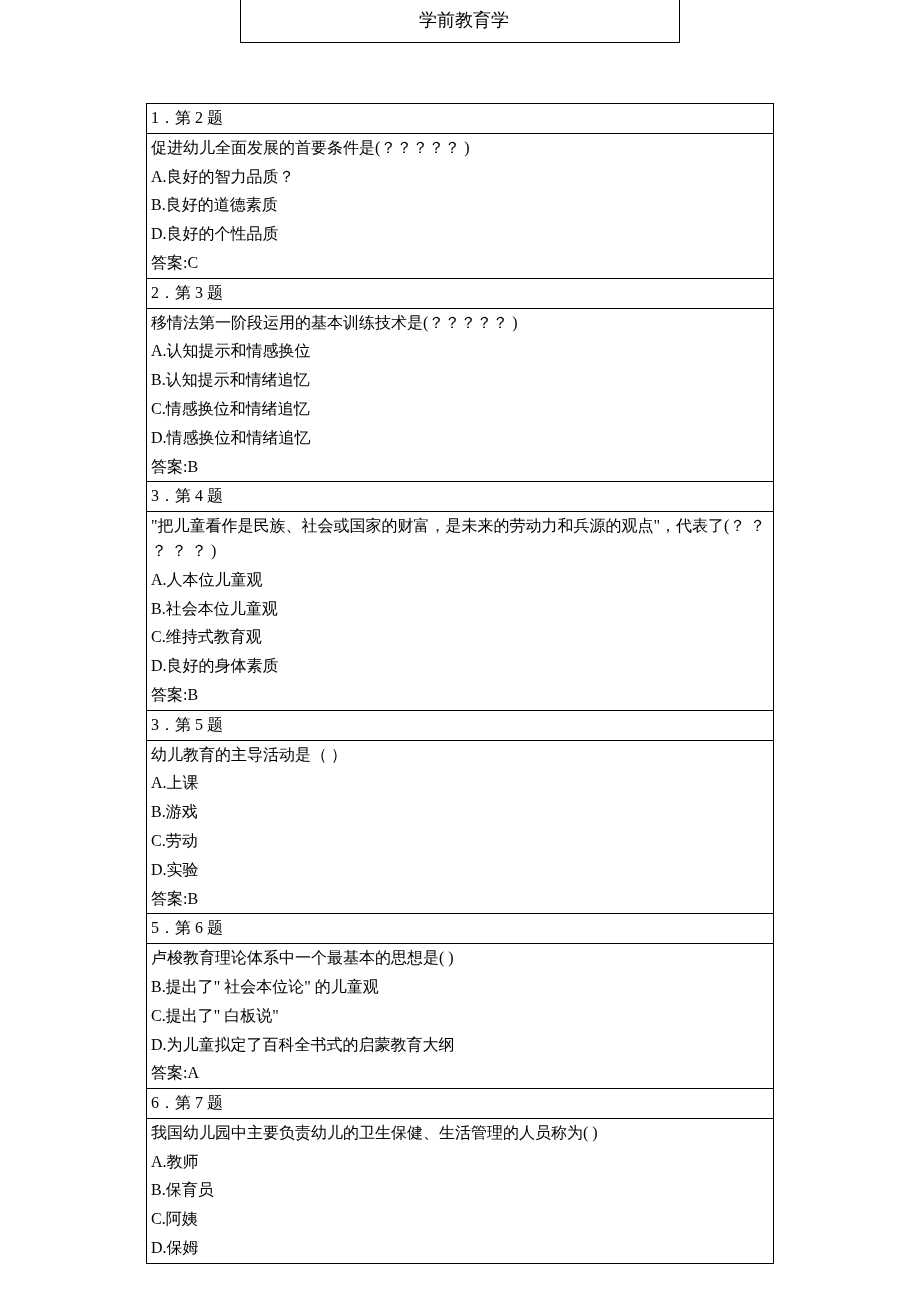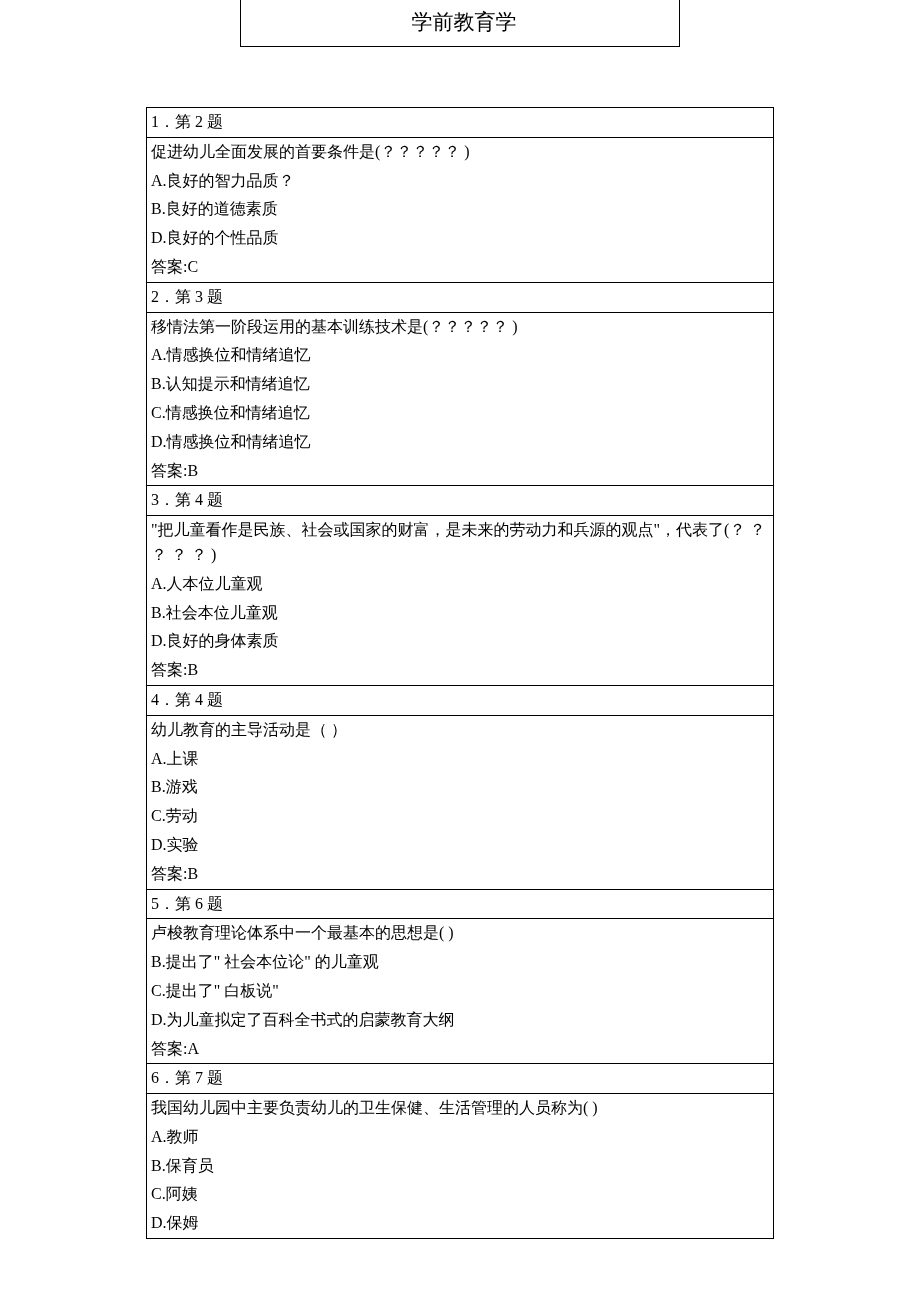--- a/index.html
+++ b/index.html
@@ -12,21 +12,21 @@
       padding: 0;
       color: #000;
     }
     .title-box {
       border: 1px solid #000;
       border-top: none;
       margin: 0 auto;
       width: 440px;
       padding: 8px 0 10px 8px;
       text-align: center;
-      font-size: 21px;
+      font-size: 18px;
     }
     .content-table {
       border-collapse: collapse;
       width: 628px;
       margin: 60px auto 0 auto;
       border: 1px solid #000;
     }
     .content-table td {
       padding: 2px 4px;
       line-height: 1.55;
@@ -64,21 +64,21 @@
       <tr class="row-sep">
         <td>答案:C</td>
       </tr>
       <tr class="row-sep">
         <td>2．第 3 题</td>
       </tr>
       <tr>
         <td>移情法第一阶段运用的基本训练技术是(？？？？？ )</td>
       </tr>
       <tr>
-        <td>A.情感换位和情绪追忆</td>
+        <td>A.认知提示和情感换位</td>
       </tr>
       <tr>
         <td>B.认知提示和情绪追忆</td>
       </tr>
       <tr>
         <td>C.情感换位和情绪追忆</td>
       </tr>
       <tr>
         <td>D.情感换位和情绪追忆</td>
       </tr>
@@ -91,27 +91,30 @@
       <tr>
         <td>"把儿童看作是民族、社会或国家的财富，是未来的劳动力和兵源的观点"，代表了(？ ？ ？ ？ ？  )</td>
       </tr>
       <tr>
         <td>A.人本位儿童观</td>
       </tr>
       <tr>
         <td>B.社会本位儿童观</td>
       </tr>
       <tr>
+        <td>C.维持式教育观</td>
+      </tr>
+      <tr>
         <td>D.良好的身体素质</td>
       </tr>
       <tr class="row-sep">
         <td>答案:B</td>
       </tr>
       <tr class="row-sep">
-        <td>4．第 4 题</td>
+        <td>3．第 5 题</td>
       </tr>
       <tr>
         <td>幼儿教育的主导活动是（ ）</td>
       </tr>
       <tr>
         <td>A.上课</td>
       </tr>
       <tr>
         <td>B.游戏</td>
       </tr>

